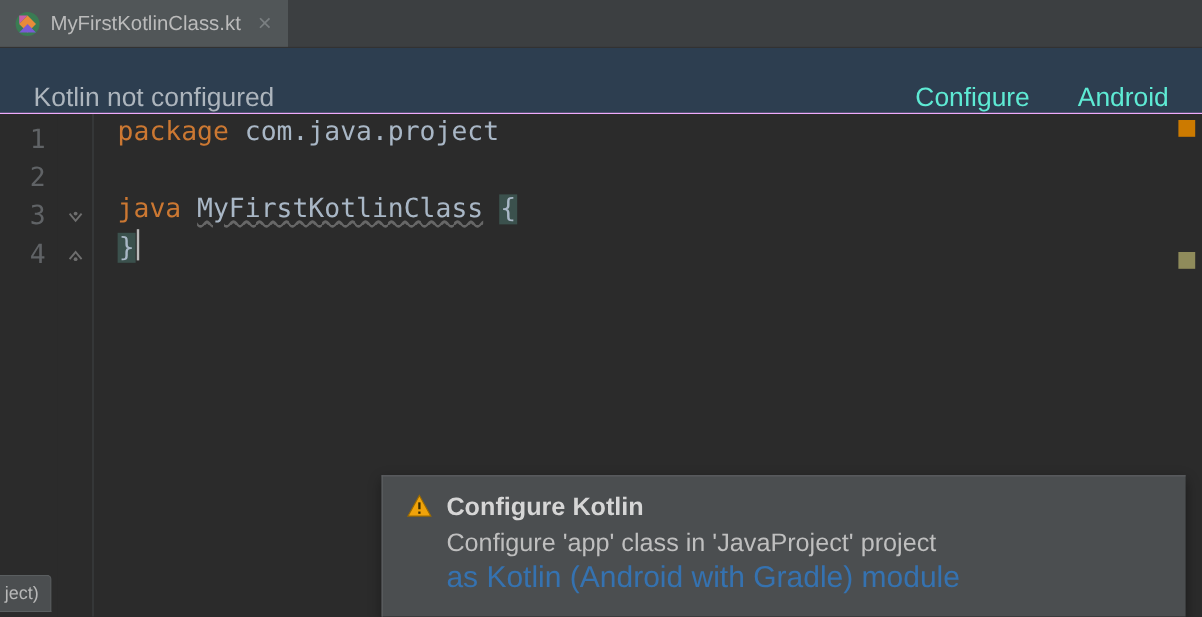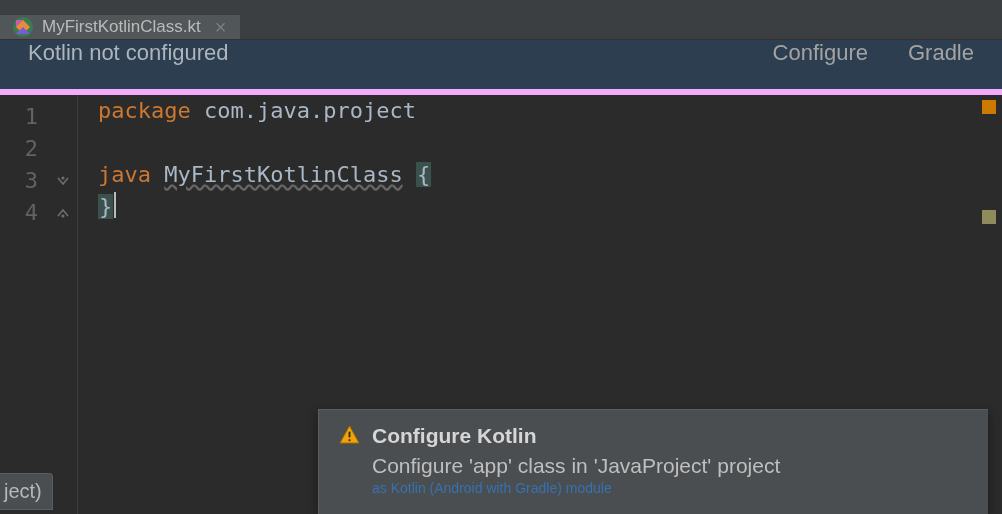--- a/index.html
+++ b/index.html
@@ -10,38 +10,38 @@
       font-size:14px; color:#bbb;
       position:relative;
     }
     
     .tab-bar {
       height:40px; background:#3c3f41;
       display:flex; align-items:flex-end;
       border-bottom:1px solid #323232;
     }
     .tab {
-      height:24px; background:#515658;
+      height:39px; background:#515658;
       display:flex; align-items:center; gap:8px;
       padding:0 14px 0 12px;
       color:#bbbbbb; font-size:17px;
       position:relative; cursor:pointer;
     }
     .tab .file-icon svg { display:block; }
     .tab .close-x { color:#7a7f81; font-size:20px; line-height:1; margin-left:6px; }
     
     .note-bar {
-      height:55px; display:flex; align-items:flex-start;
+      height:55px; display:flex; align-items:flex-end;
       padding:0 28px;
       background:#2d3e50;
       color:#9aa7b0; font-size:22px;
-      border-bottom:6px solid #f0abfc;
+      border-bottom:1px solid #f0abfc;
     }
     .note-bar .msg { flex:1; color:#adb5bd; }
-    .note-bar .action { color:#a3a3a3; margin-left:40px; cursor:pointer; font-size:22px; }
+    .note-bar .action { color:#5eead4; margin-left:40px; cursor:pointer; font-size:22px; }
     
     .editor {
       display:flex; height:calc(100% - 95px);
       position:relative;
       font-family:"Menlo","Consolas",monospace;
       font-size:22px; line-height:32px;
     }
     .gutter-numbers {
       width:48px; padding-top:6px;
       text-align:right; color:#606366;
@@ -68,37 +68,37 @@
       background:#bbbbbb; vertical-align:-4px; margin-left:1px;
     }
     
     .right-marks { position:absolute; right:6px; top:100px; width:14px; }
     .mark-warn { width:14px; height:14px; background:#cc7a00; margin-bottom:4px; }
     .mark-soft { width:14px; height:14px; background:#8f8b5b; position:absolute; top:210px; right:6px;}
     
     .trunc {
       position:absolute; left:0; bottom:4px;
       background:#4b4e50; color:#b8b8b8;
-      padding:6px 10px 6px 4px; font-size:20px;
+      padding:6px 10px 6px 4px; font-size:15px;
       border-top-right-radius:4px; border:1px solid #5a5e60;
       border-left:none;
       margin-top:48px;
     }
     
     .hint {
       position:absolute; bottom:0; left:318px;
       width:670px; padding:14px 20px 18px 20px;
       background:#4b4e50; border:1px solid #5c5f61;
       border-bottom:none; border-right:none;
       box-shadow:0 4px 10px rgba(0,0,0,.4);
     }
     .hint-header { display:flex; align-items:flex-end; gap:12px; }
     .hint-title { color:#d6d6d6; font-weight:600; font-size:21px; }
     .hint-body  { color:#bfbfbf; font-size:21px; margin:6px 0 0 33px; }
-    .hint-link  { color:#3572b0; font-size:14px; margin:2px 0 0 33px; cursor:pointer; }
+    .hint-link  { color:#3572b0; font-size:25px; margin:2px 0 0 33px; cursor:pointer; }
   </style>
 </head>
 <body>
 
 <div class="tab-bar">
   <div class="tab">
     <span class="file-icon">
       <svg width="22" height="22" viewBox="0 0 22 22">
         <circle cx="11" cy="11" r="10" fill="#3a7b53"></circle>
         <path d="M4 4 H11 L4 11 Z" fill="#c75eaa"></path>
@@ -107,21 +107,21 @@
       </svg>
     </span>
     <span>MyFirstKotlinClass.kt</span>
     <span class="close-x">×</span>
   </div>
 </div>
 
 <div class="note-bar">
   <span class="msg">Kotlin not configured</span>
   <span class="action">Configure</span>
-  <span class="action">Gradle</span>
+  <span class="action">Android</span>
 </div>
 
 <div class="editor">
   <div class="gutter-numbers">
     <div>1</div>
     <div>2</div>
     <div>3</div>
     <div>4</div>
   </div>
   <div class="gutter-fold">

